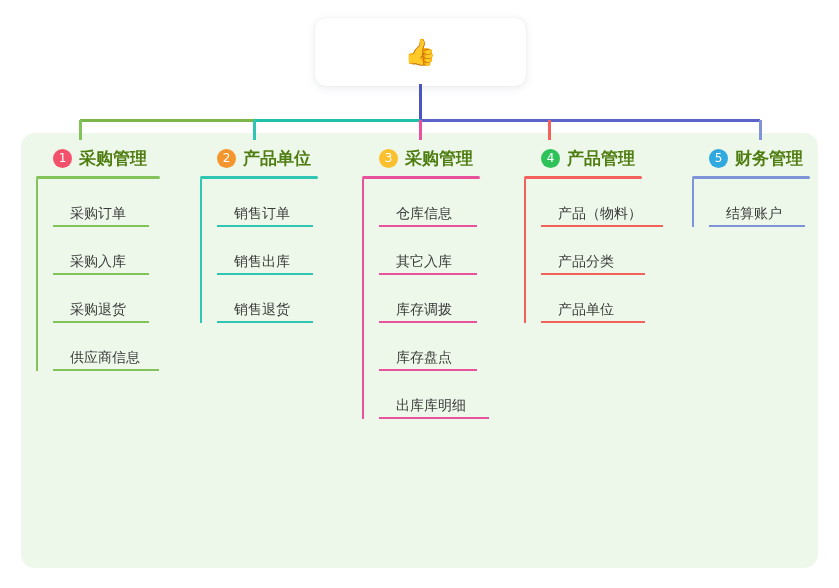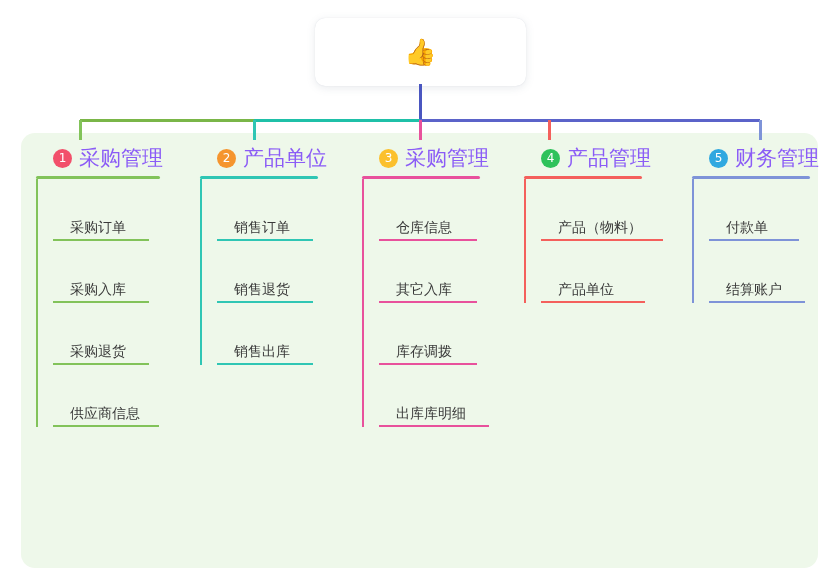--- a/index.html
+++ b/index.html
@@ -89,23 +89,24 @@
     height: 19px;
     border-radius: 50%;
     color: #ffffff;
     font-size: 12px;
     line-height: 19px;
     text-align: center;
     flex: none;
     font-family: "DejaVu Sans", sans-serif;
   }
   .head-label {
-    font-size: 21px;
-    color: #8b5cf6;
+    font-size: 17px;
+    color: #4d7c0f;
     white-space: nowrap;
+    font-weight: bold;
   }
   .head-rule {
     height: 3px;
     border-radius: 2px;
     margin-top: 6px;
   }
 
   .leaf-list {
     position: relative;
     margin-top: 0;
@@ -114,21 +115,21 @@
   }
   .spine {
     position: absolute;
     left: 17px;
     top: 0;
     bottom: 0;
     width: 2px;
   }
   .leaf {
     position: relative;
-    height: 62px;
+    height: 48px;
     box-sizing: border-box;
     display: flex;
     align-items: flex-end;
     padding-left: 17px;
     padding-bottom: 7px;
   }
   .leaf-label {
     font-size: 14px;
     color: #3a3a3a;
     white-space: nowrap;
@@ -197,27 +198,27 @@
           <span class="head-label">产品单位</span>
         </div>
         <div class="head-rule" style="background: rgb(47, 198, 180); width: 118px; margin-left: 0px;"></div>
         <div class="leaf-list">
           <div class="spine" style="background: rgb(47, 198, 180); left: 0px;"></div>
           <div class="leaf">
             <span class="leaf-label">销售订单</span>
             <div class="leaf-rule" style="background: rgb(47, 198, 180); width: 96px;"></div>
           </div>
           <div class="leaf">
+            <span class="leaf-label">销售出库</span>
+            <div class="leaf-rule" style="background: rgb(47, 198, 180); width: 96px;"></div>
+          </div>
+          <div class="leaf">
             <span class="leaf-label">销售退货</span>
             <div class="leaf-rule" style="background: rgb(47, 198, 180); width: 96px;"></div>
           </div>
-          <div class="leaf">
-            <span class="leaf-label">销售出库</span>
-            <div class="leaf-rule" style="background: rgb(47, 198, 180); width: 96px;"></div>
-          </div>
         </div>
       </div>
       <div class="column" style="left: 362px;">
         <div class="col-head">
           <span class="badge" style="background: rgb(251, 192, 45);">3</span>
           <span class="head-label">采购管理</span>
         </div>
         <div class="head-rule" style="background: rgb(232, 81, 156); width: 118px; margin-left: 0px;"></div>
         <div class="leaf-list">
           <div class="spine" style="background: rgb(232, 81, 156); left: 0px;"></div>
@@ -227,56 +228,60 @@
           </div>
           <div class="leaf">
             <span class="leaf-label">其它入库</span>
             <div class="leaf-rule" style="background: rgb(232, 81, 156); width: 98px;"></div>
           </div>
           <div class="leaf">
             <span class="leaf-label">库存调拨</span>
             <div class="leaf-rule" style="background: rgb(232, 81, 156); width: 98px;"></div>
           </div>
           <div class="leaf">
+            <span class="leaf-label">库存盘点</span>
+            <div class="leaf-rule" style="background: rgb(232, 81, 156); width: 98px;"></div>
+          </div>
+          <div class="leaf">
             <span class="leaf-label">出库库明细</span>
             <div class="leaf-rule" style="background: rgb(232, 81, 156); width: 110px;"></div>
           </div>
         </div>
       </div>
       <div class="column" style="left: 524px;">
         <div class="col-head">
           <span class="badge" style="background: rgb(46, 194, 91);">4</span>
           <span class="head-label">产品管理</span>
         </div>
         <div class="head-rule" style="background: rgb(244, 96, 92); width: 118px; margin-left: 0px;"></div>
         <div class="leaf-list">
           <div class="spine" style="background: rgb(244, 96, 92); left: 0px;"></div>
           <div class="leaf">
             <span class="leaf-label">产品（物料）</span>
             <div class="leaf-rule" style="background: rgb(244, 96, 92); width: 122px;"></div>
           </div>
           <div class="leaf">
+            <span class="leaf-label">产品分类</span>
+            <div class="leaf-rule" style="background: rgb(244, 96, 92); width: 104px;"></div>
+          </div>
+          <div class="leaf">
             <span class="leaf-label">产品单位</span>
             <div class="leaf-rule" style="background: rgb(244, 96, 92); width: 104px;"></div>
           </div>
         </div>
       </div>
       <div class="column" style="left: 692px;">
         <div class="col-head">
           <span class="badge" style="background: rgb(48, 168, 224);">5</span>
           <span class="head-label">财务管理</span>
         </div>
         <div class="head-rule" style="background: rgb(126, 147, 216); width: 118px; margin-left: 0px;"></div>
         <div class="leaf-list">
           <div class="spine" style="background: rgb(126, 147, 216); left: 0px;"></div>
           <div class="leaf">
-            <span class="leaf-label">付款单</span>
-            <div class="leaf-rule" style="background: rgb(126, 147, 216); width: 90px;"></div>
-          </div>
-          <div class="leaf">
             <span class="leaf-label">结算账户</span>
             <div class="leaf-rule" style="background: rgb(126, 147, 216); width: 96px;"></div>
           </div>
         </div>
       </div>
     </div>
 
 </div>
 
 </body></html>

